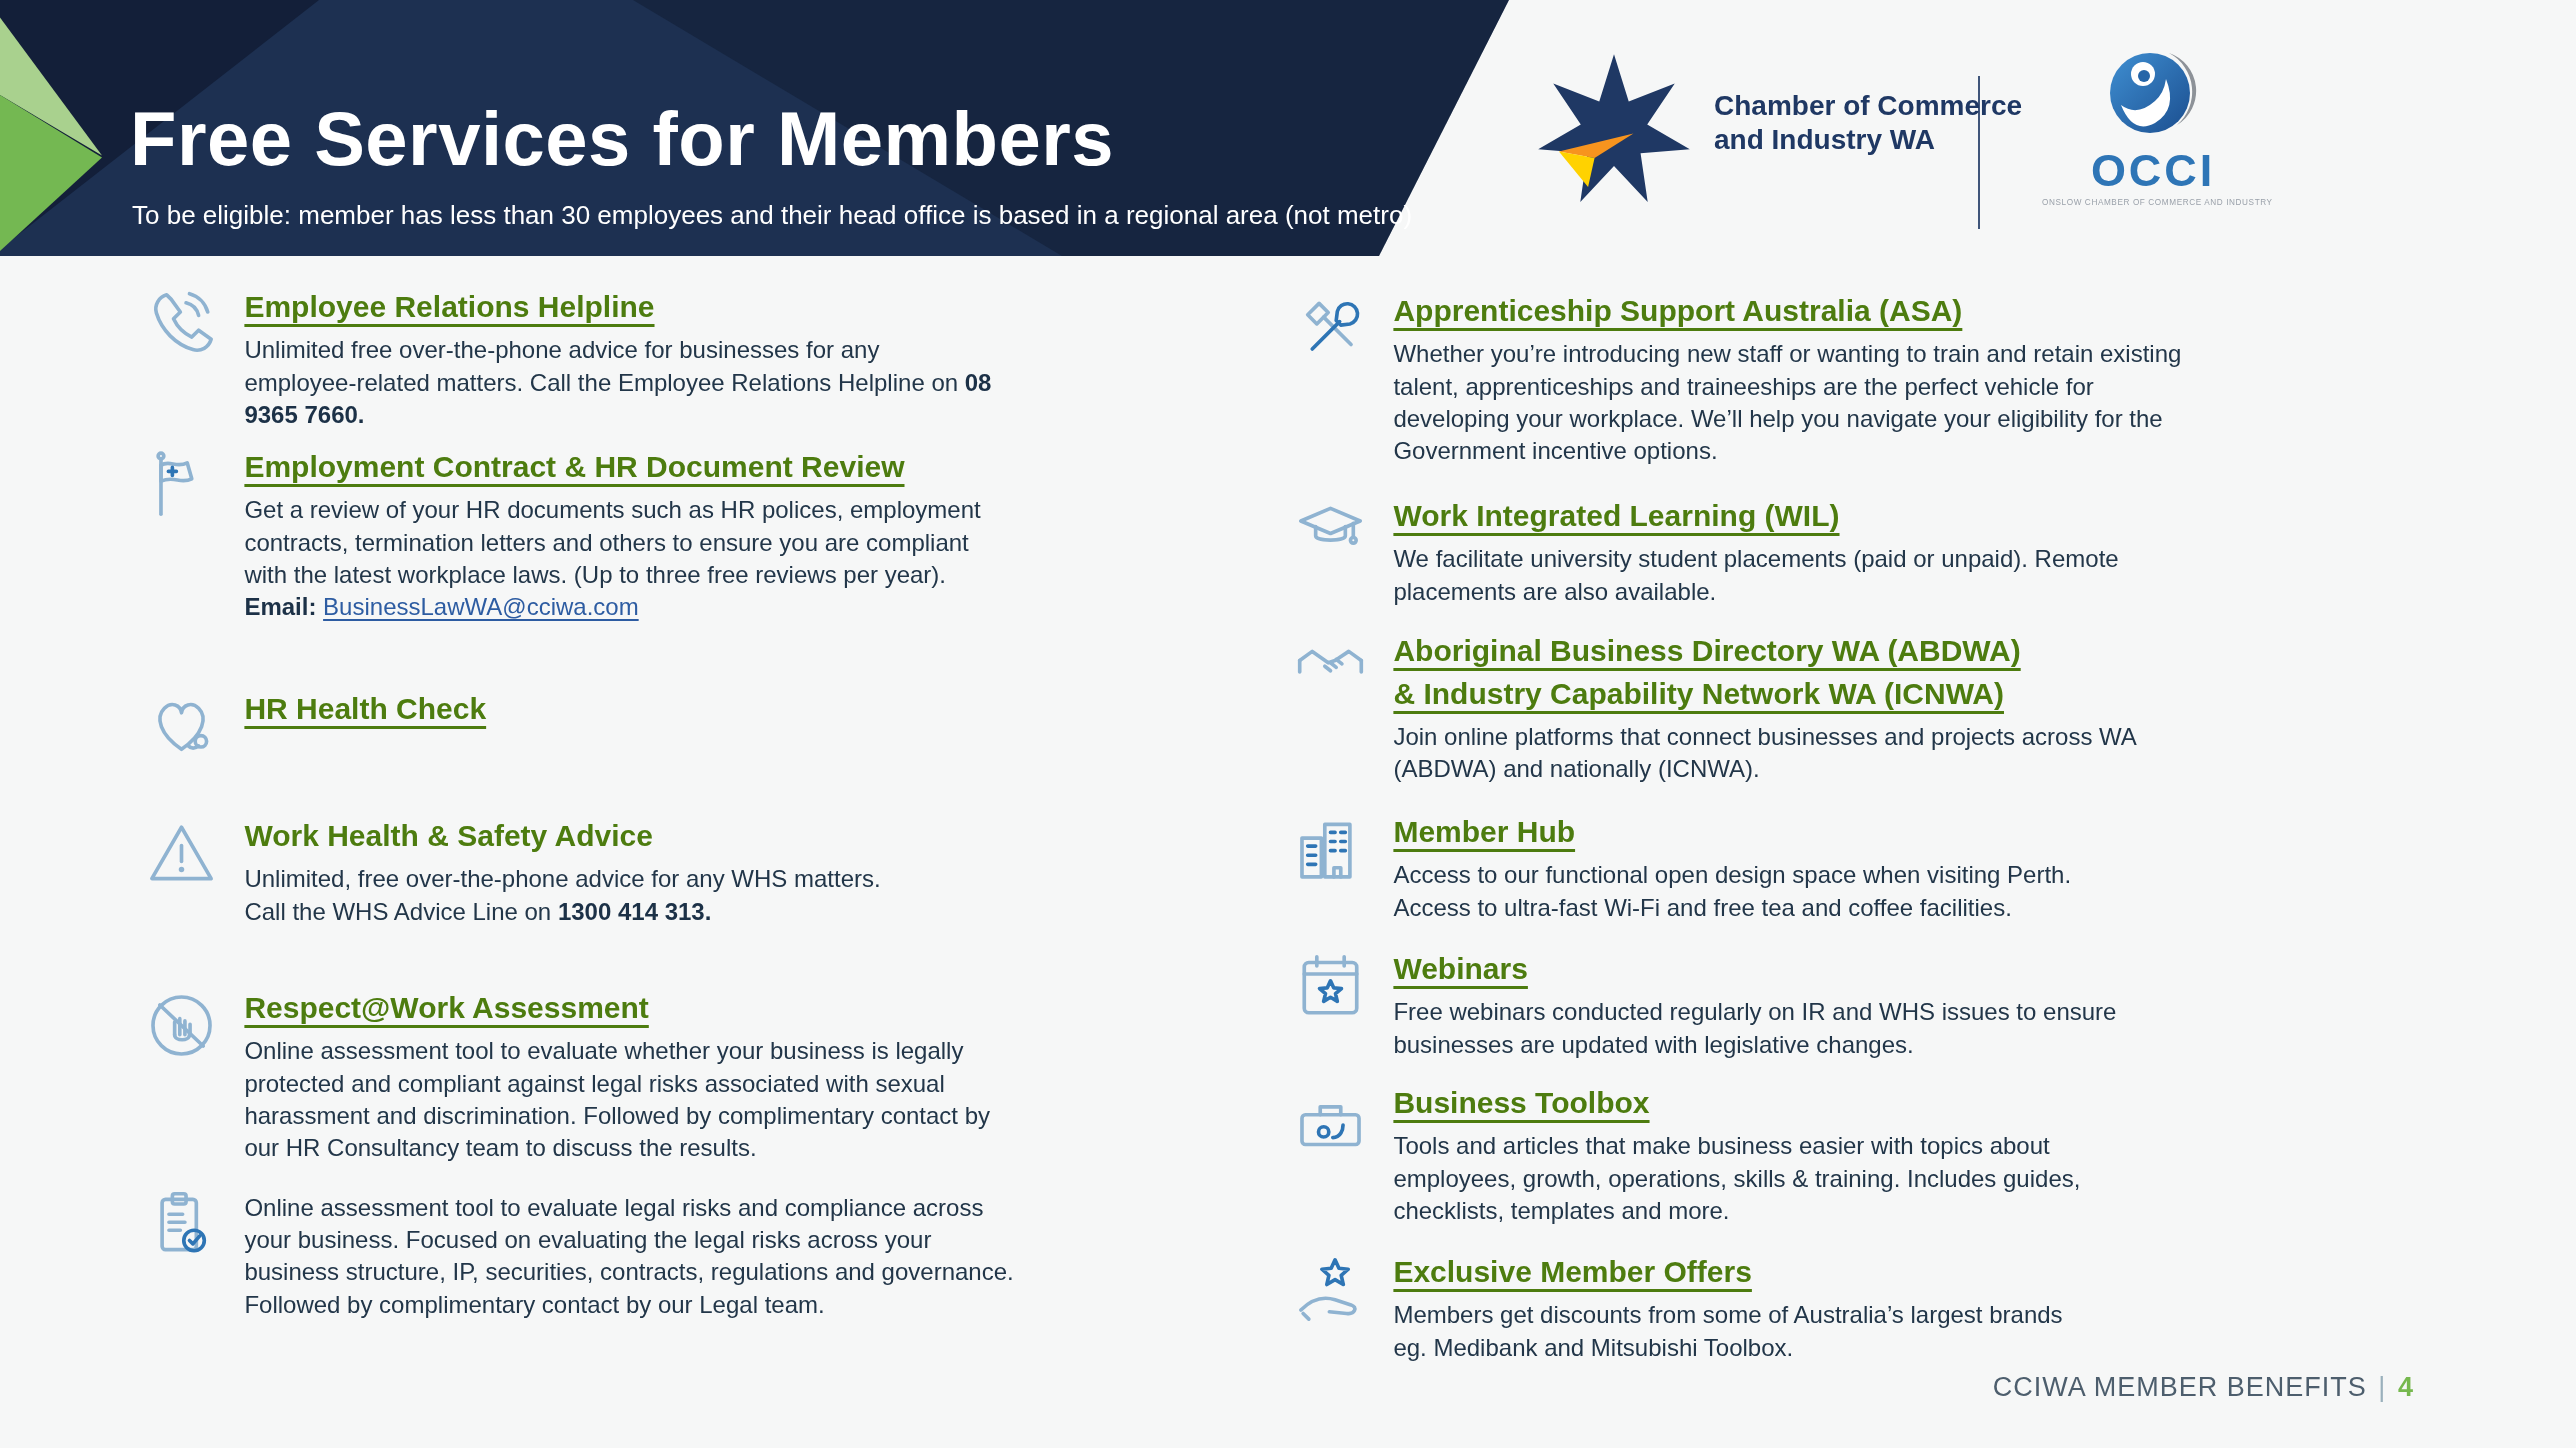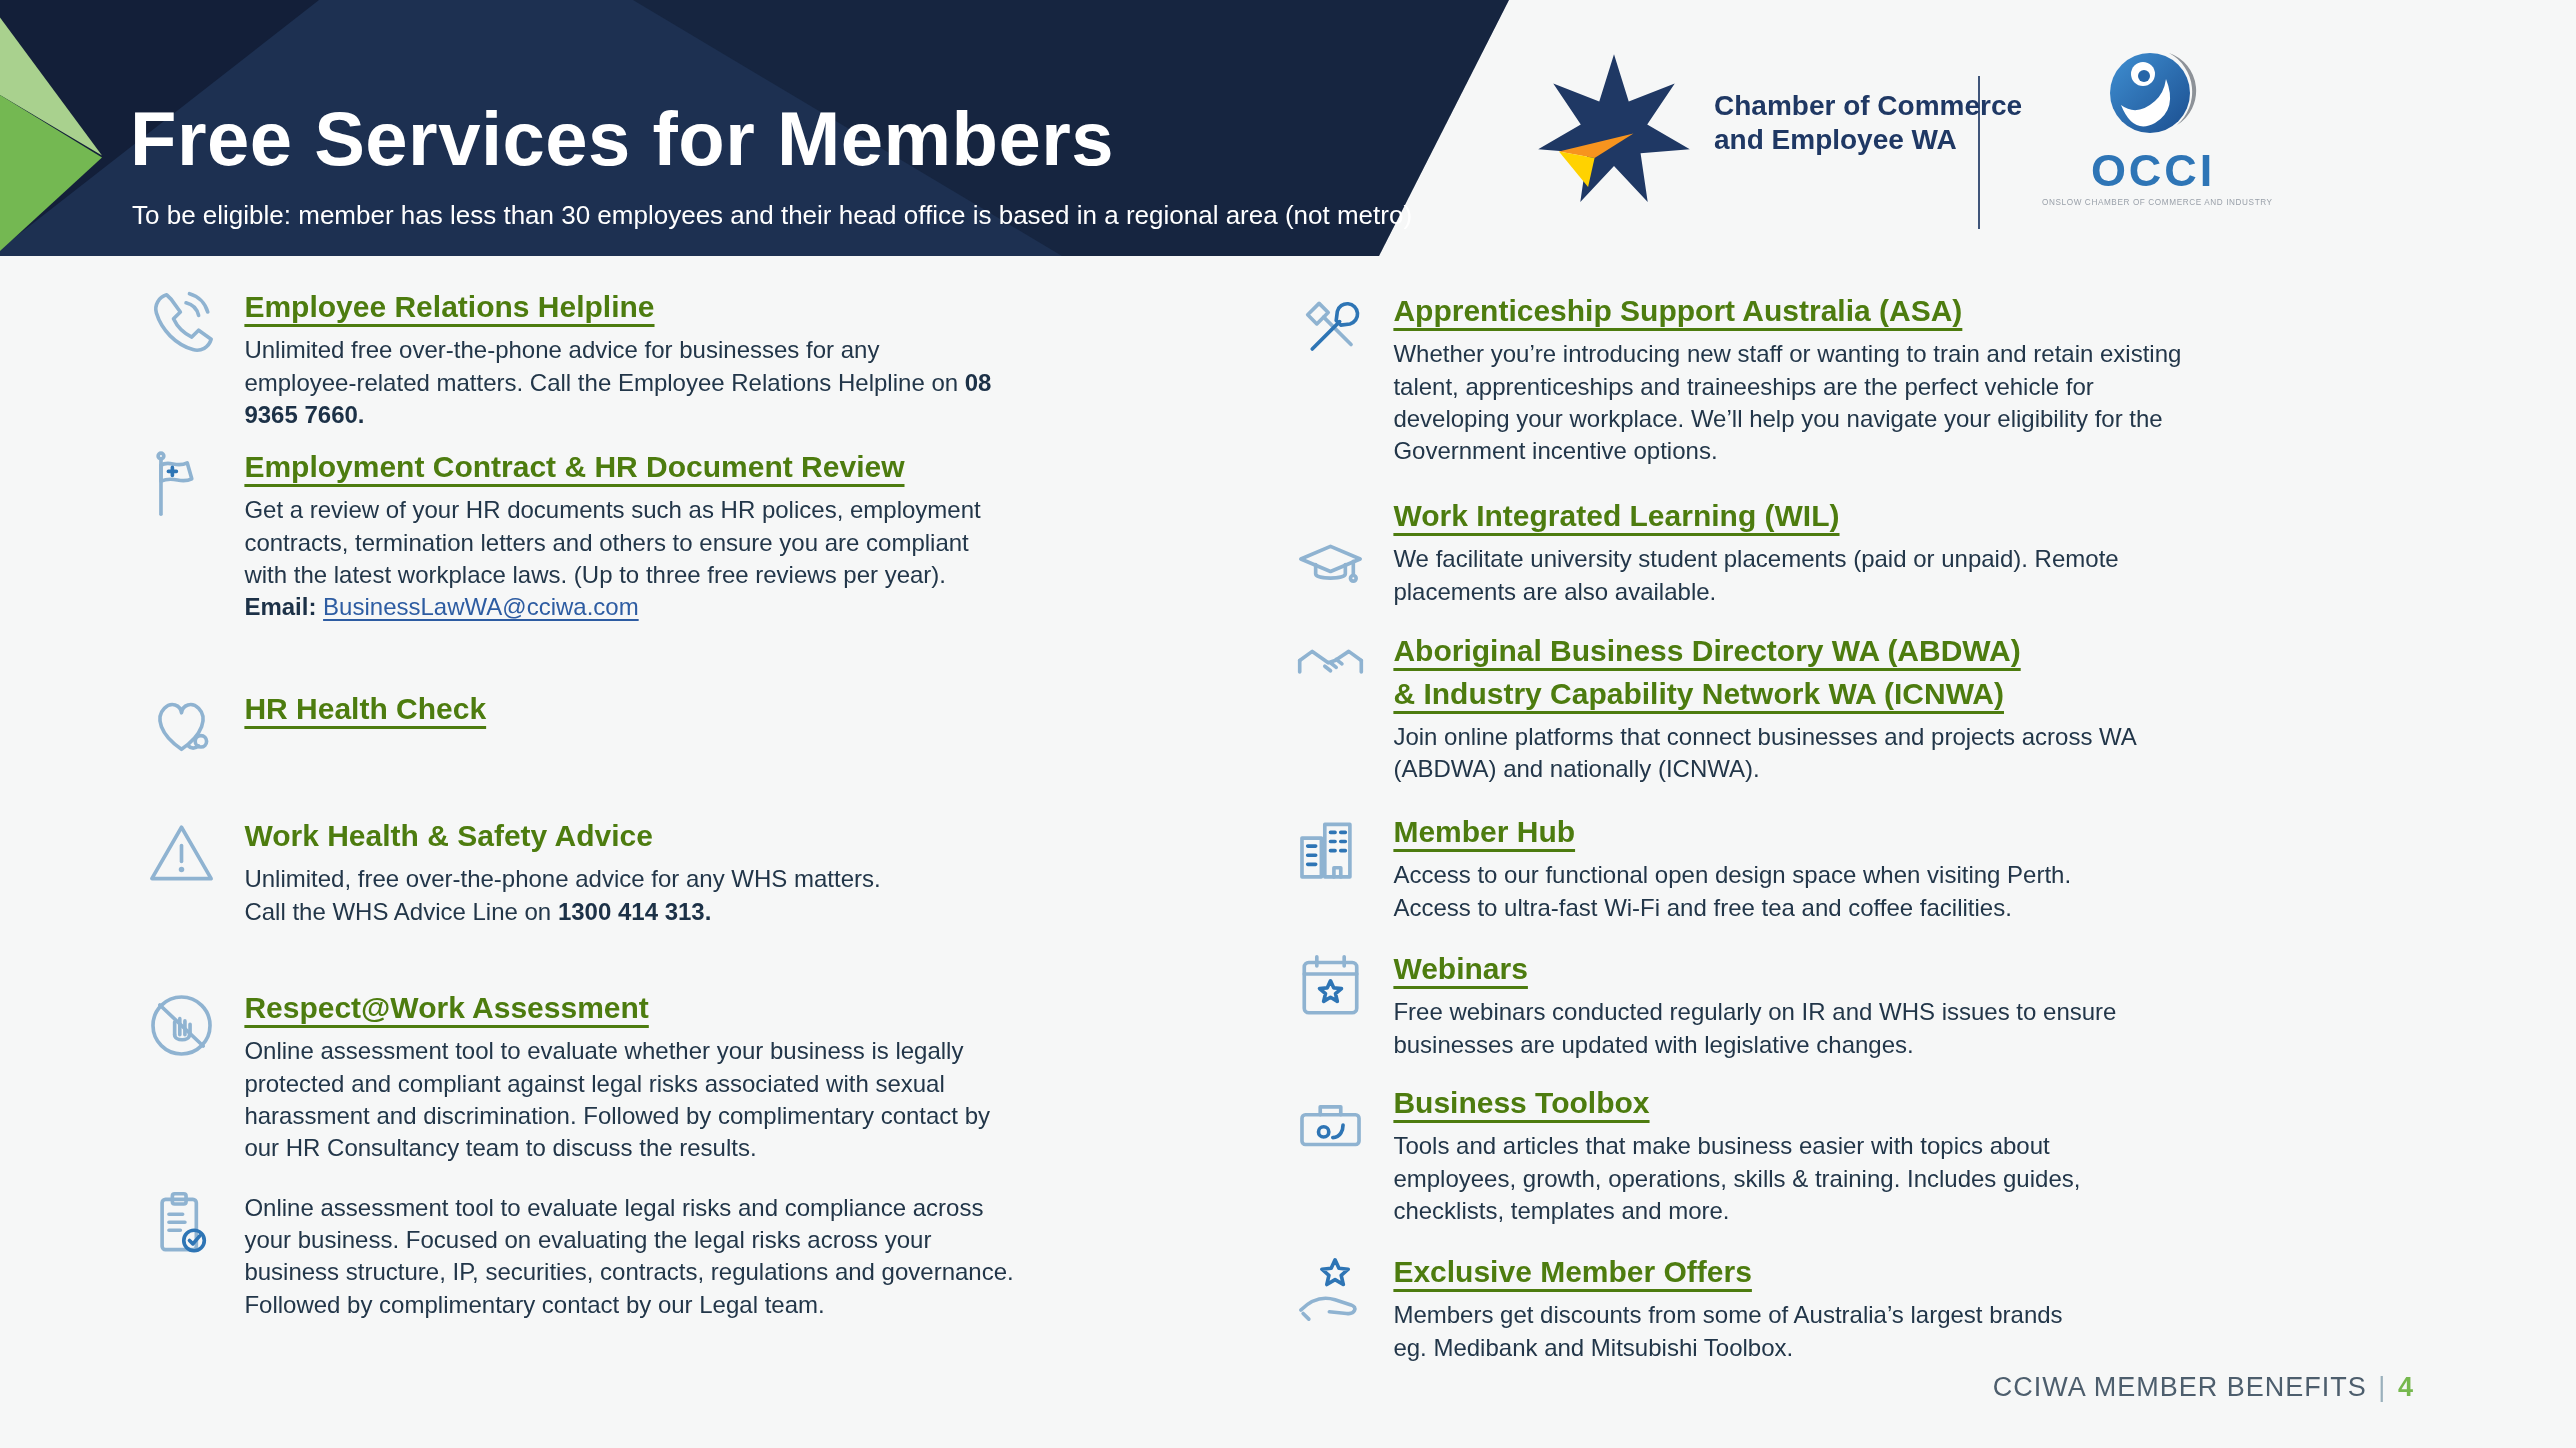--- a/index.html
+++ b/index.html
@@ -69,21 +69,21 @@
   <div class="slide-subtitle">To be eligible: member has less than 30 employees and their head office is based in a regional area (not metro)</div>
 
   <div class="logo-row">
     <svg class="cciwa-star" viewBox="0 0 100 100">
       <polygon fill="#1f3864" points="50,2 59.1,31.1 87.5,20.1 70.5,45.3 96.8,60.7 66.4,63.1 70.8,93.2 50,71 29.2,93.2 33.6,63.1 3.2,60.7 29.5,45.3 12.5,20.1 40.9,31.1"></polygon>
       <polygon fill="#f7941e" points="16,62 62,51 38,66"></polygon>
       <polygon fill="#ffd200" points="16,62 38,66 34,84"></polygon>
     </svg>
     <div class="cciwa-name">
       <div>Chamber of Commerce</div>
-      <div>and Employee WA</div>
+      <div>and Industry WA</div>
     </div>
     <div class="logo-divider"></div>
     <div class="occi">
       <svg class="occi-sphere" viewBox="0 0 100 100">
         <defs>
           <linearGradient id="occiBlue" x1="0" y1="0" x2="1" y2="1">
             <stop offset="0" stop-color="#3f8fd2"></stop>
               <stop offset="1" stop-color="#1b4e8f"></stop>
           </linearGradient>
         </defs>
@@ -203,21 +203,21 @@
           </svg>
         </div>
         <div class="content">
           <h3 class="u">Apprenticeship Support Australia (ASA)</h3>
           <p><span>Whether you’re introducing new staff or wanting to train and retain existing
 talent, apprenticeships and traineeships are the perfect vehicle for
 developing your workplace. We’ll help you navigate your eligibility for the
 Government incentive options.</span></p>
         </div>
       </div>
-      <div class="item" style="left: 1294px; top: 495px; width: 1246px; align-items: flex-end;">
+      <div class="item" style="left: 1294px; top: 495px; width: 1246px;">
         <div class="icon-box">
           <svg viewBox="0 0 64 64">
             <path stroke="currentColor" stroke-width="3.2" stroke-linecap="round" stroke-linejoin="round" fill="none" d="M32 10 L58 21 L32 32 L6 21 Z"></path>
             <path stroke="currentColor" stroke-width="3.2" stroke-linecap="round" stroke-linejoin="round" fill="none" d="M19 26 v8 c0 5 26 5 26 0 v-8"></path>
             <path stroke="currentColor" stroke-width="3.2" stroke-linecap="round" stroke-linejoin="round" fill="none" d="M52 23 v12"></path>
             <circle stroke="currentColor" stroke-width="3.2" stroke-linecap="round" stroke-linejoin="round" fill="none" cx="52" cy="38" r="2.5"></circle>
           </svg>
         </div>
         <div class="content">
           <h3 class="u">Work Integrated Learning (WIL)</h3>

